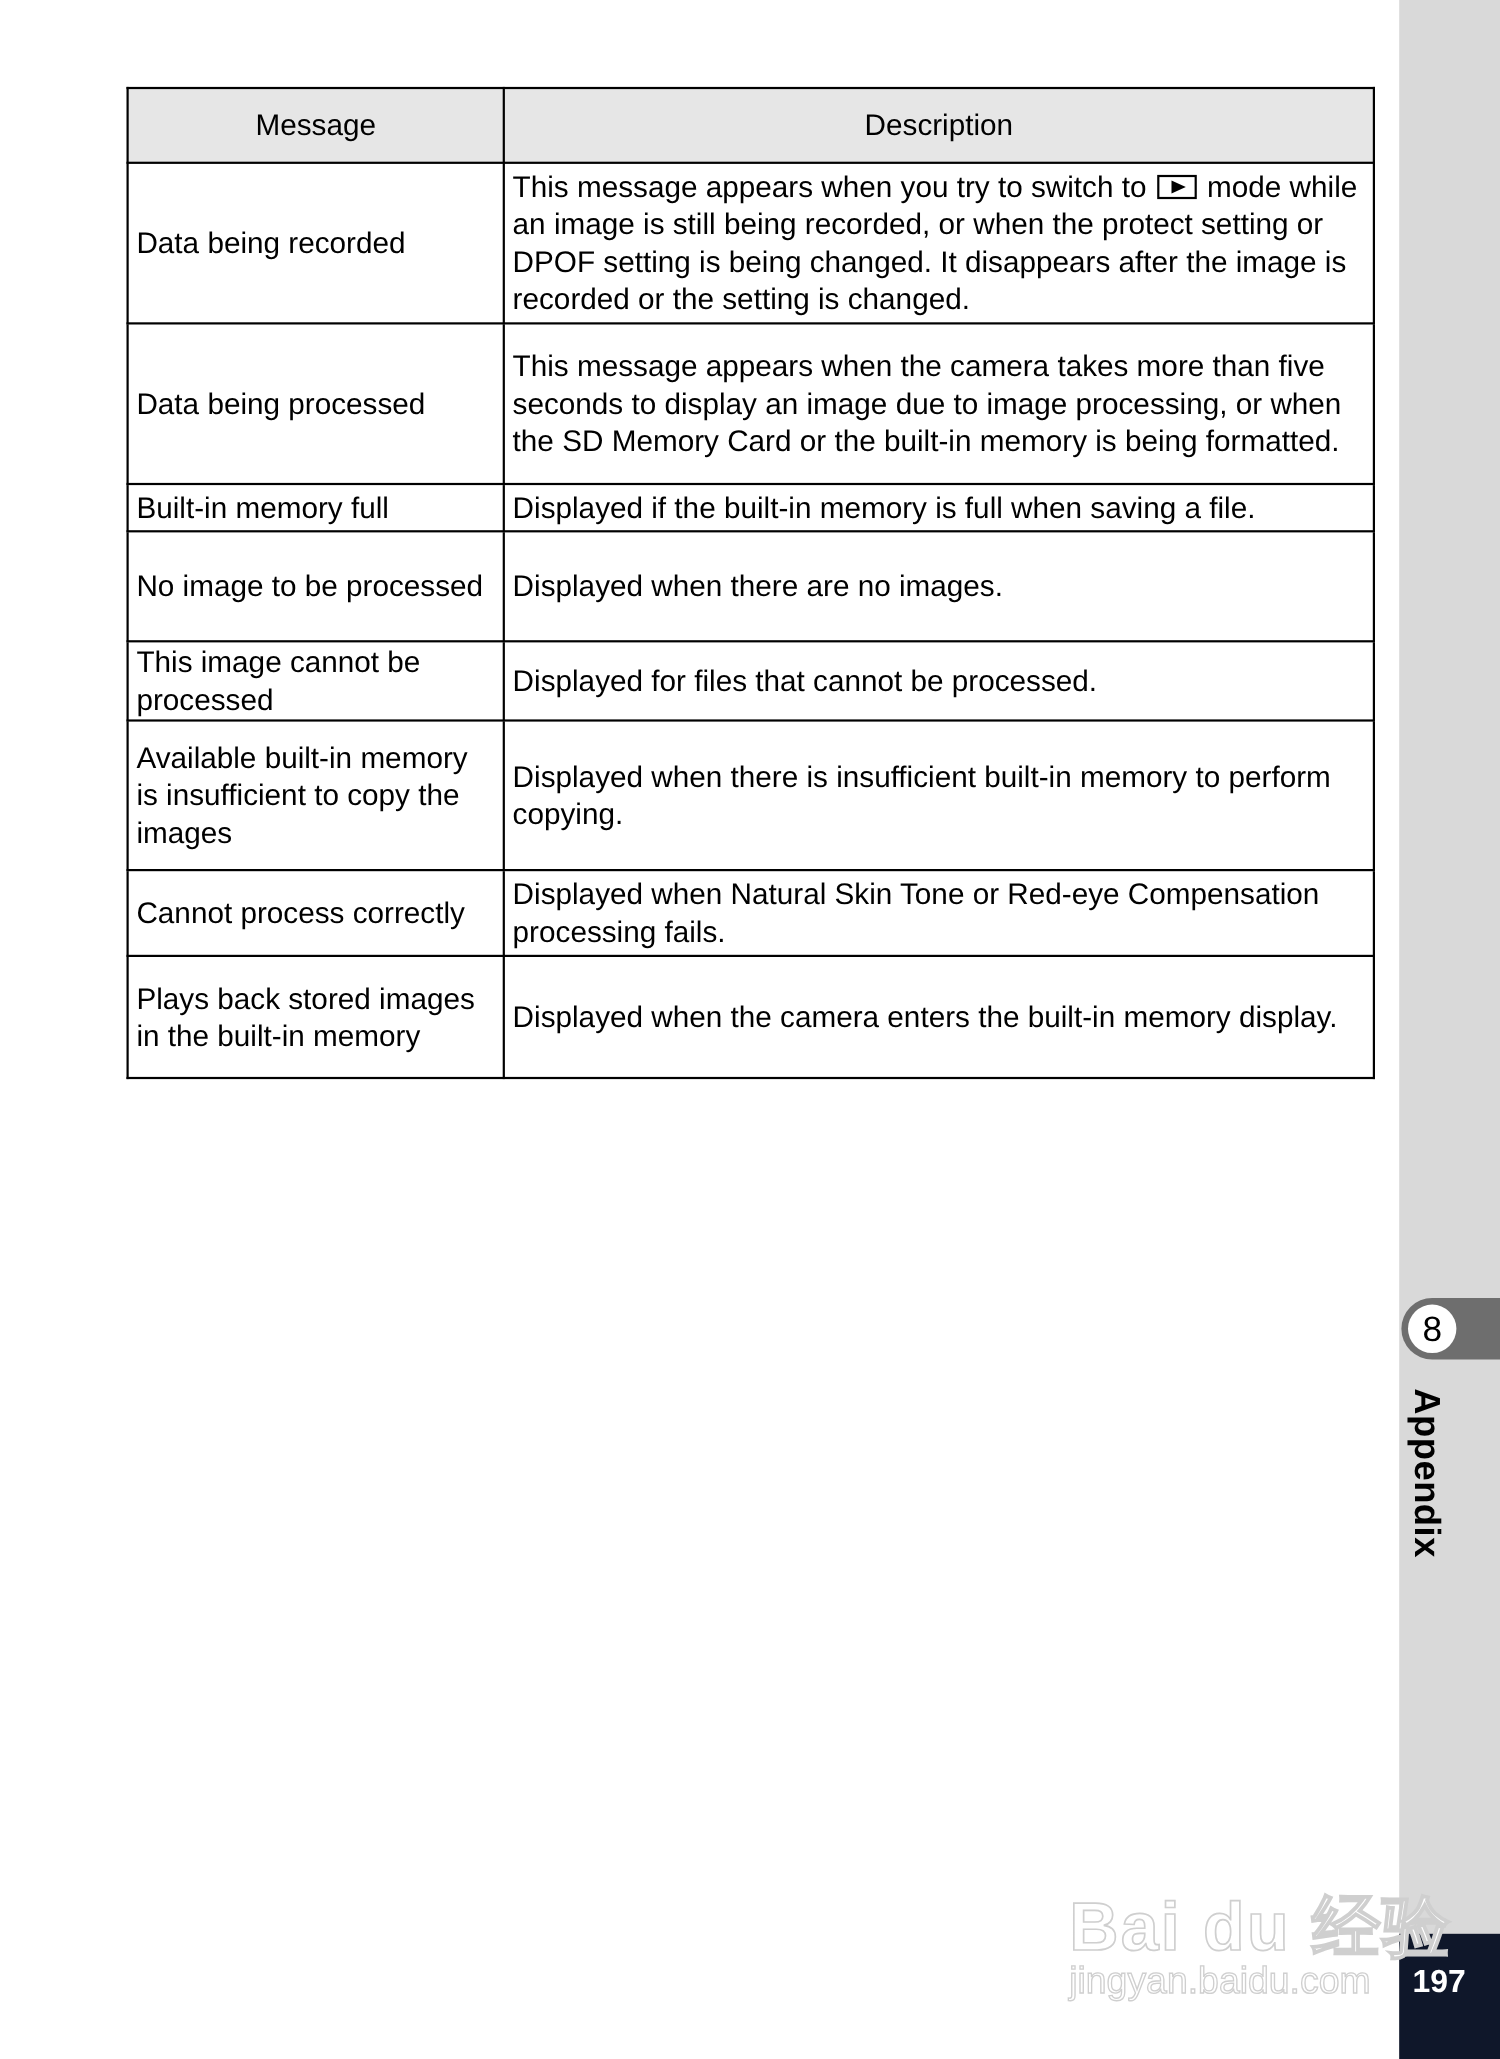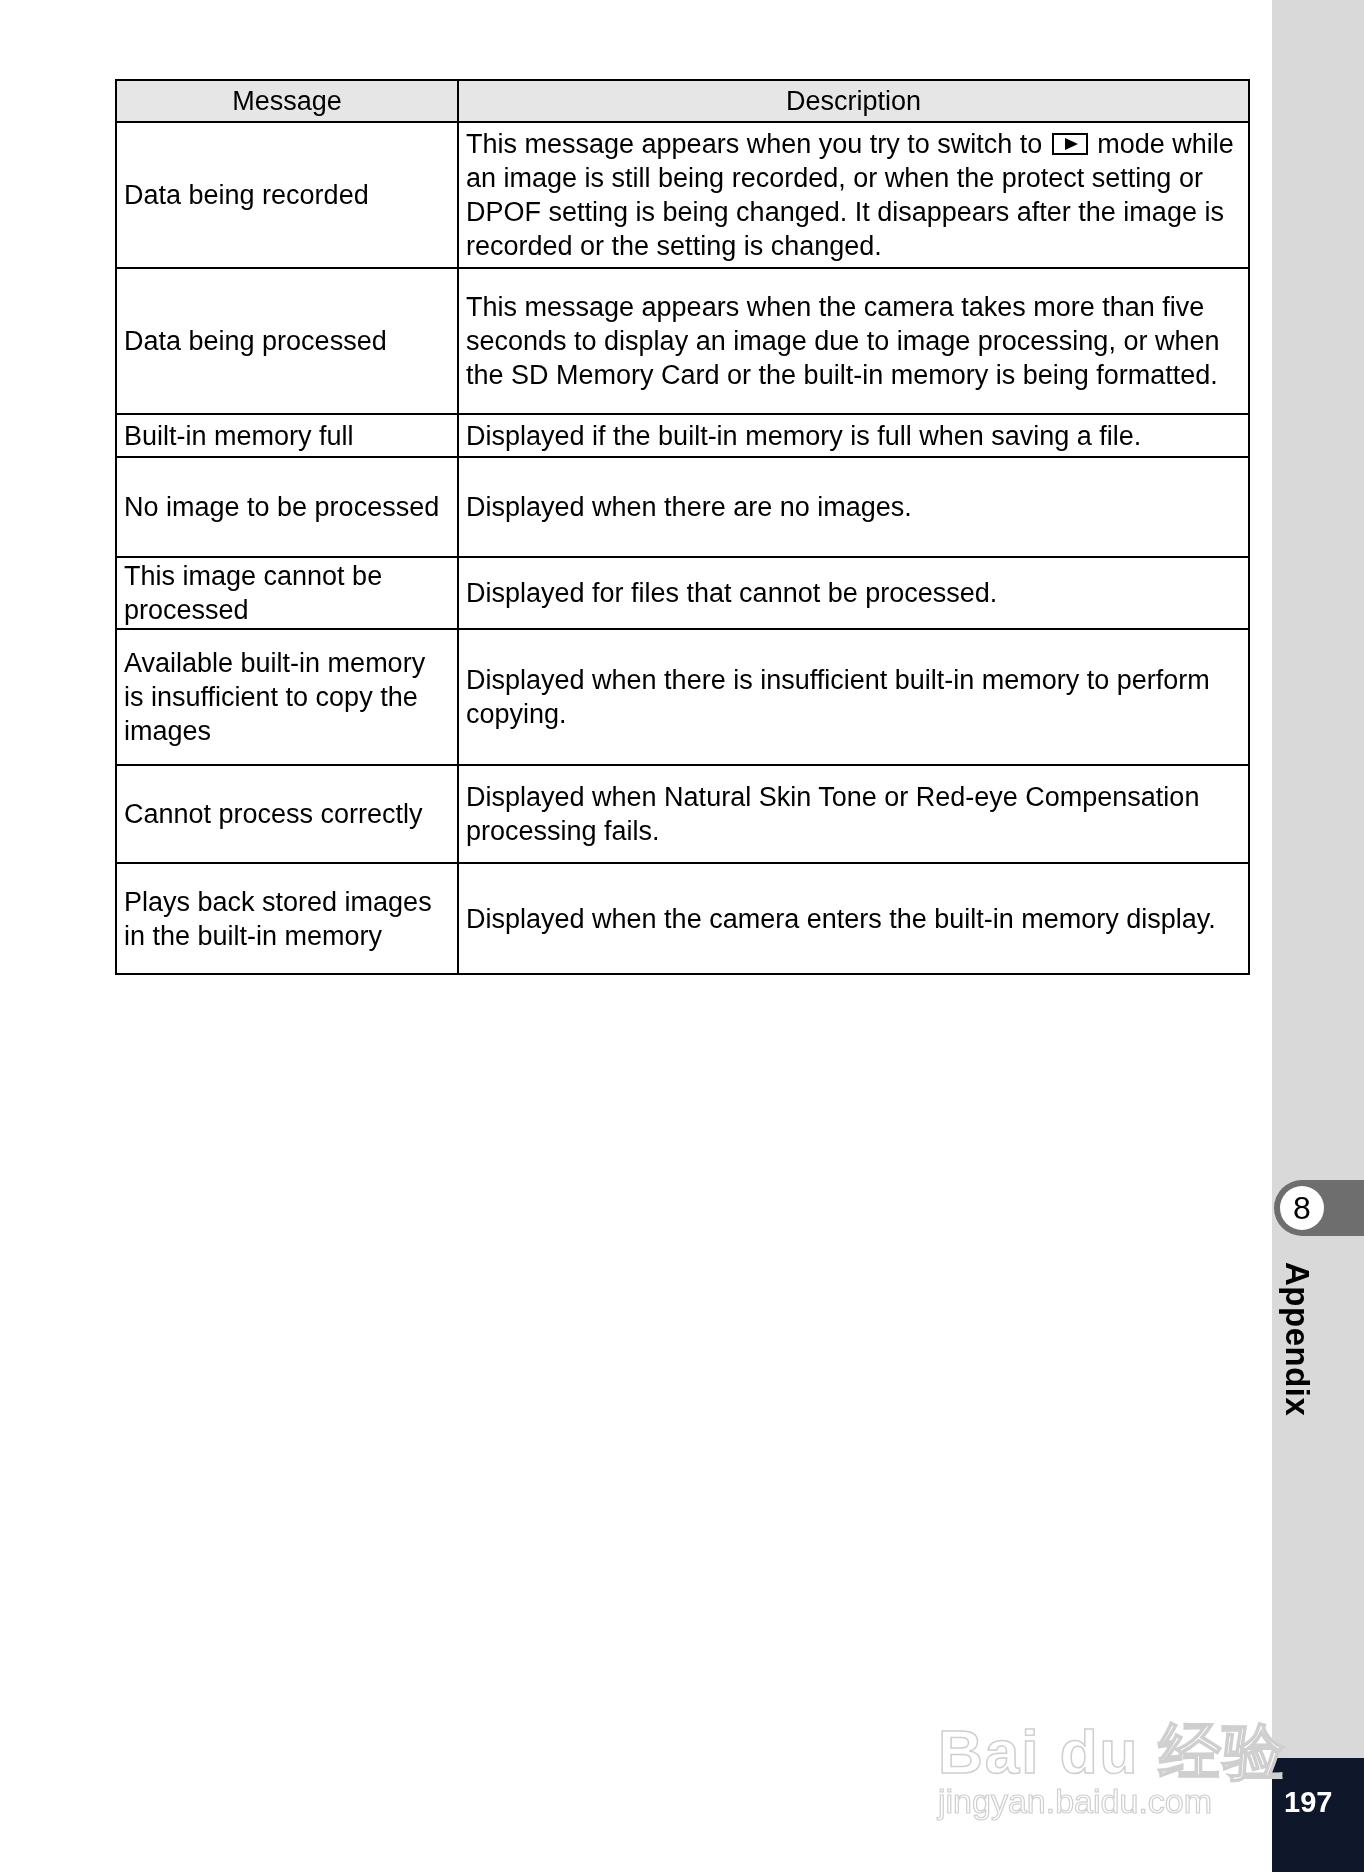--- a/index.html
+++ b/index.html
@@ -7,28 +7,28 @@
          font-family:"Liberation Sans", sans-serif; color:#000; }
   .sidebar { position:absolute; left:1272px; top:0; width:92px; height:1872px; background:#d9d9d9; }
   .chapter-tab { position:absolute; left:1274px; top:1180px; width:90px; height:56px; background:#6e6e6e;
                  border-radius:28px 0 0 28px; }
   .chapter-num { position:absolute; left:6px; top:6px; width:44px; height:44px; border-radius:50%;
                  background:#fff; font-size:32px; line-height:44px; text-align:center; color:#000; }
   .chapter-label { position:absolute; left:1316px; top:1262px; transform-origin:0 0; transform:rotate(90deg);
                    font-weight:bold; font-size:33px; white-space:nowrap; letter-spacing:0.5px; }
   .page-num-box { position:absolute; left:1272px; top:1758px; width:92px; height:114px; background:#0f172a; }
   .page-num { position:absolute; left:12px; top:28px; color:#fff; font-weight:bold; font-size:29px; }
-  .watermark { position:absolute; left:938px; top:1670px; width:300px; height:150px; color:transparent; }
+  .watermark { position:absolute; left:972px; top:1670px; width:300px; height:150px; color:transparent; }
   .wm-big { position:absolute; left:0; top:40px; font-size:62px; font-weight:bold; letter-spacing:2px;
             color:#fff; -webkit-text-stroke:1.5px #cfcfcf; white-space:nowrap; }
   .wm-small { position:absolute; left:0; top:112px; font-size:34px; color:#fff; -webkit-text-stroke:1.2px #cfcfcf; white-space:nowrap; }
   table.msg-table { position:absolute; left:115px; top:79px; width:1135px; border-collapse:collapse;
                     font-size:27px; line-height:34px; }
   table.msg-table th, table.msg-table td { border:2.5px solid #000; padding:1px 7px; vertical-align:middle; text-align:left; }
-  table.msg-table th { background:#e6e6e6; font-weight:normal; text-align:center; height:40px; padding:0; }
+  table.msg-table th { background:#e6e6e6; font-weight:normal; text-align:center; height:40px; padding:13px; }
   table.msg-table td.col-msg { width:326px; }
   .play-icon { display:inline-block; width:36px; height:22px; border:2.5px solid #000; box-sizing:border-box;
                vertical-align:-2px; position:relative; margin:0 2px; }
   .play-icon::after { content:""; position:absolute; left:11px; top:3px; border-left:13px solid #000;
                       border-top:6.5px solid transparent; border-bottom:6.5px solid transparent; }
 </style>
 </head>
 <body>
 
 <div class="sidebar"></div>
@@ -65,21 +65,21 @@
       <td>Displayed when there are no images.</td>
     </tr>
     <tr style="height:60px">
       <td class="col-msg">This image cannot be processed</td>
       <td>Displayed for files that cannot be processed.</td>
     </tr>
     <tr style="height:136px">
       <td class="col-msg">Available built-in memory is insufficient to copy the images</td>
       <td>Displayed when there is insufficient built-in memory to perform copying.</td>
     </tr>
-    <tr style="height:98px">
+    <tr style="height:78px">
       <td class="col-msg">Cannot process correctly</td>
       <td>Displayed when Natural Skin Tone or Red-eye Compensation processing fails.</td>
     </tr>
     <tr style="height:111px">
       <td class="col-msg">Plays back stored images in the built-in memory</td>
       <td>Displayed when the camera enters the built-in memory display.</td>
     </tr>
   </tbody>
 </table>
 

